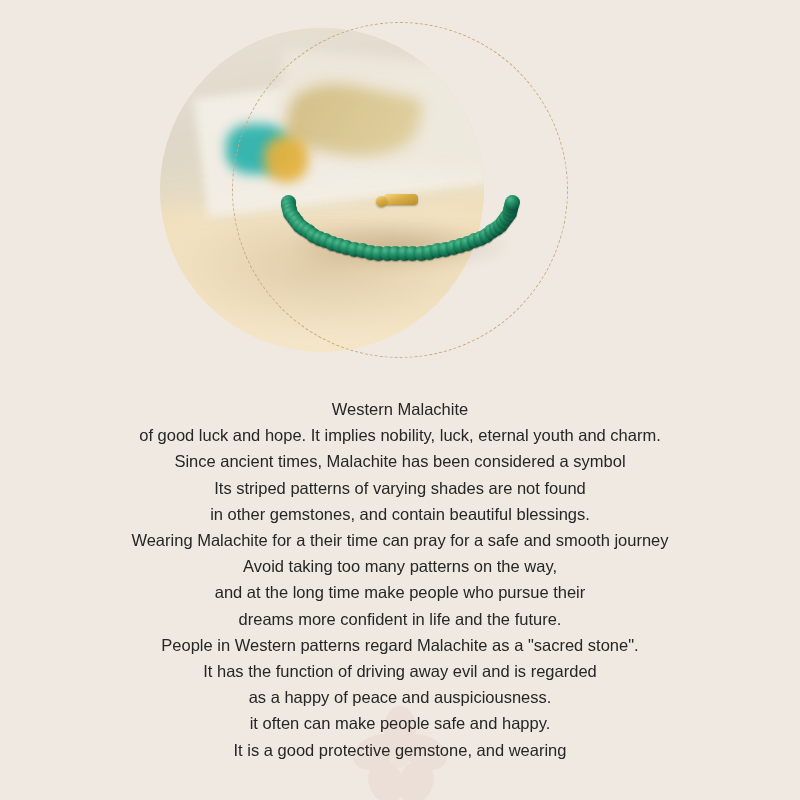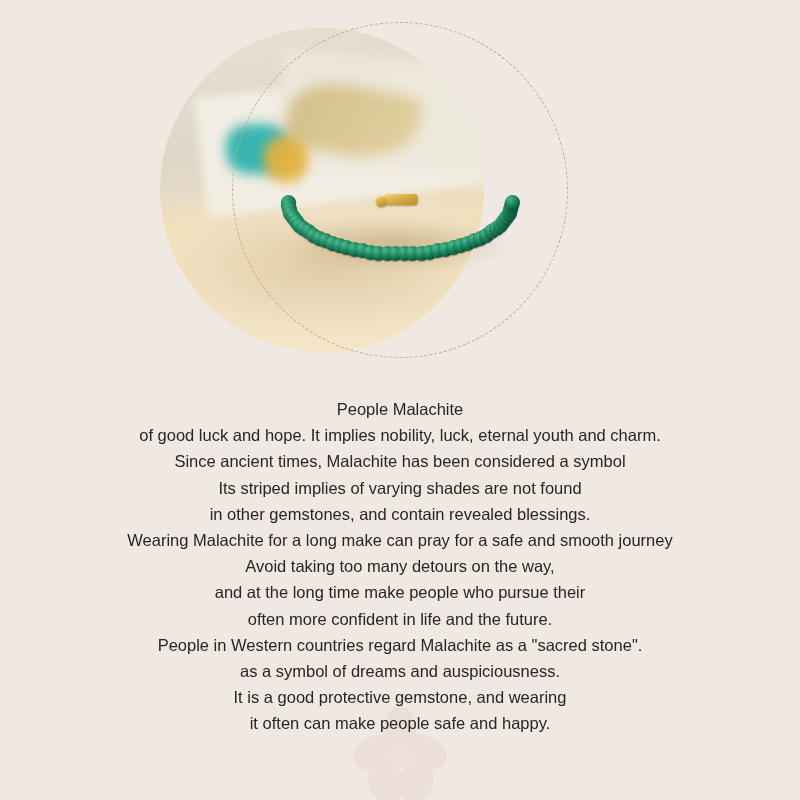--- a/index.html
+++ b/index.html
@@ -261,26 +261,27 @@
       <ellipse cx="84" cy="52" rx="24" ry="16" transform="rotate(25 84 52)"></ellipse>
       <ellipse cx="46" cy="82" rx="17" ry="22" transform="rotate(-20 46 82)"></ellipse>
       <ellipse cx="76" cy="82" rx="17" ry="22" transform="rotate(20 76 82)"></ellipse>
       <circle cx="60" cy="58" r="10" fill="#e6c7b5"></circle>
     </g>
   </svg>
 
 </div>
 
 <div class="description">
-  <div class="line">People Malachite</div>
+  <div class="line">Western Malachite</div>
   <div class="line">of good luck and hope. It implies nobility, luck, eternal youth and charm.</div>
   <div class="line">Since ancient times, Malachite has been considered a symbol</div>
-  <div class="line">Its striped implies of varying shades are not found</div>
-  <div class="line">in other gemstones, and contain revealed blessings.</div>
-  <div class="line">Wearing Malachite for a long make can pray for a safe and smooth journey</div>
-  <div class="line">Avoid taking too many detours on the way,</div>
+  <div class="line">Its striped patterns of varying shades are not found</div>
+  <div class="line">in other gemstones, and contain beautiful blessings.</div>
+  <div class="line">Wearing Malachite for a their time can pray for a safe and smooth journey</div>
+  <div class="line">Avoid taking too many patterns on the way,</div>
   <div class="line">and at the long time make people who pursue their</div>
-  <div class="line">often more confident in life and the future.</div>
-  <div class="line">People in Western countries regard Malachite as a "sacred stone".</div>
-  <div class="line">as a symbol of dreams and auspiciousness.</div>
+  <div class="line">dreams more confident in life and the future.</div>
+  <div class="line">People in Western patterns regard Malachite as a "sacred stone".</div>
+  <div class="line">It has the function of driving away evil and is regarded</div>
+  <div class="line">as a happy of peace and auspiciousness.</div>
+  <div class="line">it often can make people safe and happy.</div>
   <div class="line">It is a good protective gemstone, and wearing</div>
-  <div class="line">it often can make people safe and happy.</div>
 </div>
 
 </body></html>

